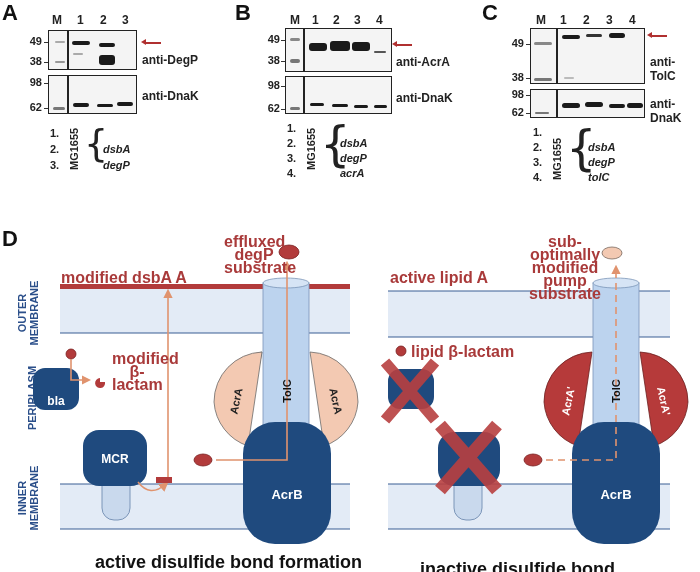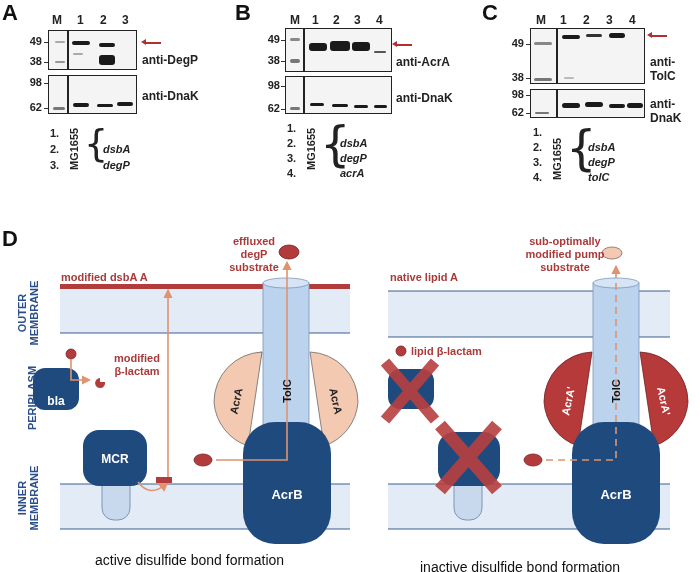--- a/index.html
+++ b/index.html
@@ -13,22 +13,22 @@
   .blot .divider { position: absolute; top: 0; bottom: 0; width: 1.5px; background: #222; }
   .ab { position: absolute; font-weight: bold; font-size: 12px; color: #222; }
   .arrow-red { position: absolute; height: 1.5px; background: #b03030; width: 16px; }
   .arrow-red::before { content: ""; position: absolute; left: -4px; top: -3px; border-right: 5px solid #b03030; border-top: 3.5px solid transparent; border-bottom: 3.5px solid transparent; }
   .band { position: absolute; background: #1a1a1a; border-radius: 3px; }
   .legend-num { position: absolute; font-weight: bold; font-size: 11px; color: #222; }
   .legend-gene { position: absolute; font-weight: bold; font-style: italic; font-size: 11px; color: #222; }
   .mg { position: absolute; font-weight: bold; font-size: 11px; color: #222; transform: rotate(-90deg); transform-origin: left top; white-space: nowrap; }
   .brace { position: absolute; font-size: 40px; color: #222; font-family: "DejaVu Sans", sans-serif; line-height: 1; }
   .side-label { position: absolute; font-weight: bold; font-size: 11px; color: #2b4f8a; transform: rotate(-90deg); transform-origin: center center; white-space: nowrap; text-align: center; line-height: 12px; }
-  .red-text { position: absolute; font-weight: bold; font-size: 11px; color: #a93a3a; text-align: center; line-height: 13px; }
-  .caption { position: absolute; font-weight: normal; font-size: 14px; color: #111; }
+  .red-text { position: absolute; font-weight: bold; font-size: 16px; color: #a93a3a; text-align: center; line-height: 13px; }
+  .caption { position: absolute; font-weight: bold; font-size: 18px; color: #111; }
 </style>
 </head>
 <body>
 
 <div>
   <div class="panel-letter" style="left:2px;top:0px;">A</div>
   <div class="lane" style="left:52px;top:13px;">M</div>
   <div class="lane" style="left:77px;top:13px;">1</div>
   <div class="lane" style="left:100px;top:13px;">2</div>
   <div class="lane" style="left:122px;top:13px;">3</div>
@@ -260,21 +260,21 @@
     <div>β-lactam</div>
   </div>
   <div class="abs" style="left:33px;top:394px;width:46px;text-align:center;color:#fff;font-weight:bold;font-size:12px;">bla</div>
   <div class="abs" style="left:83px;top:452px;width:64px;text-align:center;color:#fff;font-weight:bold;font-size:12px;">MCR</div>
   <div class="abs" style="left:267px;top:385px;width:40px;text-align:center;color:#111;font-weight:bold;font-size:11px;transform:rotate(-90deg);">TolC</div>
   <div class="abs" style="left:216px;top:395px;width:40px;text-align:center;color:#222;font-weight:bold;font-size:11px;transform:rotate(-78deg);">AcrA</div>
   <div class="abs" style="left:316px;top:395px;width:40px;text-align:center;color:#222;font-weight:bold;font-size:11px;transform:rotate(78deg);">AcrA</div>
   <div class="abs" style="left:243px;top:487px;width:88px;text-align:center;color:#fff;font-weight:bold;font-size:13px;">AcrB</div>
   <div class="caption" style="left:95px;top:552px;">active disulfide bond formation</div>
 
-  <div class="red-text" style="left:390px;top:271px;text-align:left;">native lipid A</div>
+  <div class="red-text" style="left:390px;top:271px;text-align:left;">active lipid A</div>
   <div class="red-text" style="left:520px;top:235px;width:90px;">
     <div>sub-optimally</div>
     <div>modified pump</div>
     <div>substrate</div>
   </div>
   <div class="red-text" style="left:411px;top:345px;text-align:left;">lipid β-lactam</div>
   <div class="abs" style="left:596px;top:385px;width:40px;text-align:center;color:#111;font-weight:bold;font-size:11px;transform:rotate(-90deg);">TolC</div>
   <div class="abs" style="left:546px;top:395px;width:44px;text-align:center;color:#fff;font-weight:bold;font-size:11px;transform:rotate(-78deg);">AcrA'</div>
   <div class="abs" style="left:642px;top:395px;width:44px;text-align:center;color:#fff;font-weight:bold;font-size:11px;transform:rotate(78deg);">AcrA'</div>
   <div class="abs" style="left:572px;top:487px;width:88px;text-align:center;color:#fff;font-weight:bold;font-size:13px;">AcrB</div>

